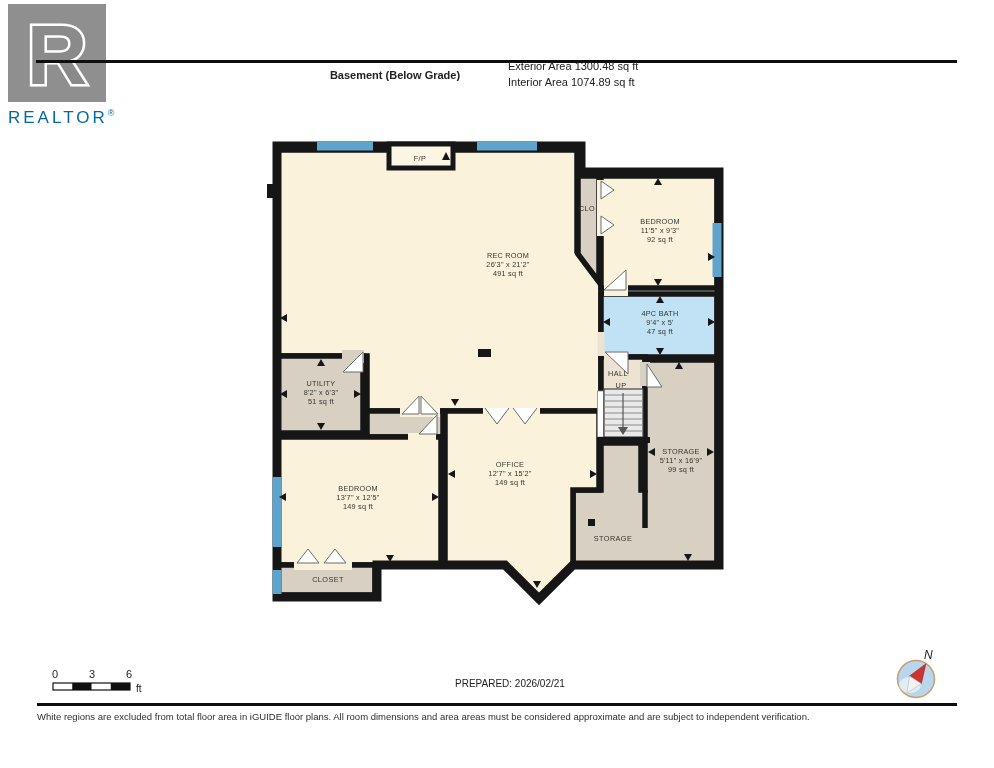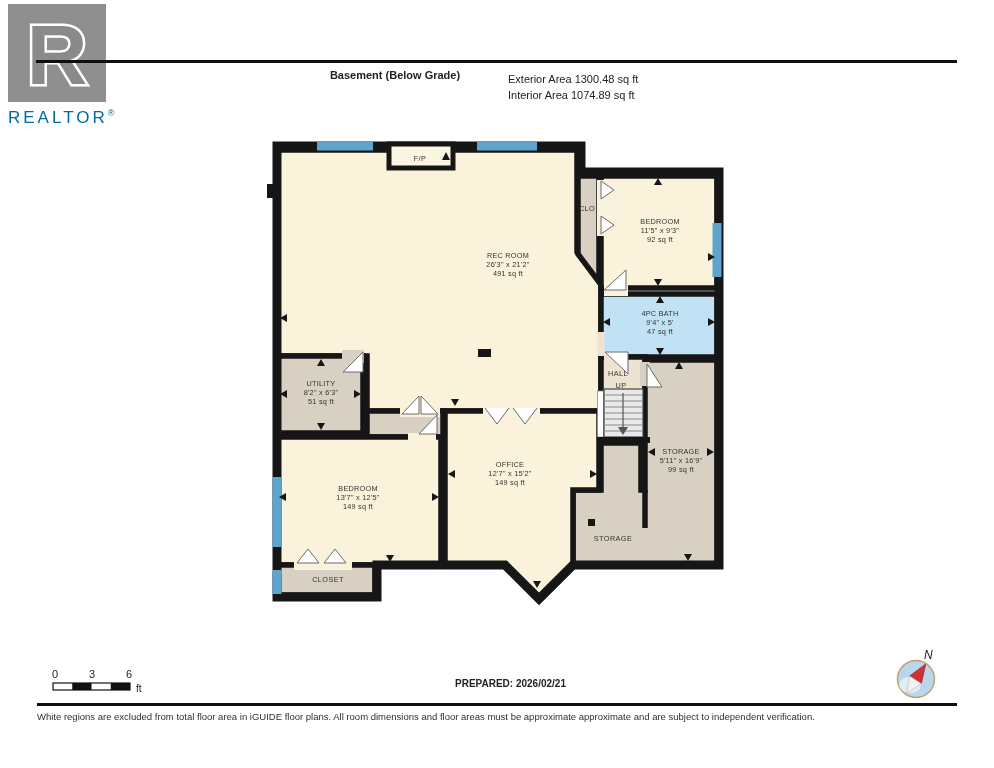--- a/index.html
+++ b/index.html
@@ -5,25 +5,25 @@
   html,body{margin:0;padding:0;background:#fff;font-family:"Liberation Sans",sans-serif;}
   #stage{position:relative;width:994px;height:768px;background:#ffffff;overflow:hidden;}
   .abs{position:absolute;}
   
   #logo-box{left:8px;top:4px;width:98px;height:98px;}
   #logo-word{left:8px;top:108px;font-size:17px;letter-spacing:3px;color:#0369a1;}
   #logo-word sup{font-size:9px;letter-spacing:0;}
   #title{left:187px;top:28px;width:620px;text-align:center;font-size:19px;font-weight:bold;color:#111;}
   #hrule-top{left:36px;top:60px;width:921px;height:3px;background:#0e0e0e;}
   #floor-label{left:290px;top:69px;width:210px;text-align:center;font-size:11px;font-weight:bold;color:#222;}
-  #areas{left:508px;top:71px;font-size:11px;color:#222;line-height:16px;}
+  #areas{left:508px;top:58px;font-size:11px;color:#222;line-height:16px;}
   
   #hrule-bot{left:37px;top:703px;width:920px;height:3px;background:#0e0e0e;}
   #disclaimer{left:37px;top:711px;width:900px;font-size:9.5px;color:#2f2f2f;}
-  #prepared{left:455px;top:678px;font-size:10px;color:#222;font-weight:bold;}
+  #prepared{left:455px;top:678px;font-size:10px;color:#222;}
   text{font-family:"Liberation Sans",sans-serif;}
   .roomlabel{font-size:7.3px;fill:#35342f;letter-spacing:.25px;}
   .smalllabel{font-size:7.3px;fill:#35342f;letter-spacing:.4px;}
 </style>
 </head>
 <body>
 
 <div id="stage">
 
   <svg id="logo-box" class="abs" width="98" height="98">
@@ -198,15 +198,15 @@
     <text x="34" y="14" font-size="12" font-style="italic" font-family="DejaVu Serif, serif" fill="#222">N</text>
     <circle cx="26" cy="34" r="18.5" fill="#BAD6EC" stroke="#C49F6E" stroke-width="1.5"></circle>
     <ellipse cx="20" cy="40" rx="11" ry="8" fill="#ffffff" opacity="0.55"></ellipse>
     <g transform="rotate(33 26 34)">
       <polygon points="26,16 19,35 33,35" fill="#CC3333" stroke="#a02020" stroke-width="0.6"></polygon>
       <polygon points="19,35 33,35 26,51" fill="#f2f2f2" stroke="#bbbbbb" stroke-width="0.6"></polygon>
     </g>
   </svg>
 
   <div id="hrule-bot" class="abs"></div>
-  <div id="disclaimer" class="abs">White regions are excluded from total floor area in iGUIDE floor plans. All room dimensions and floor areas must be approximate approximate and are subject to independent verification.</div>
+  <div id="disclaimer" class="abs">White regions are excluded from total floor area in iGUIDE floor plans. All room dimensions and area areas must be considered approximate and are subject to independent verification.</div>
 
 </div>
 
 </body></html>

